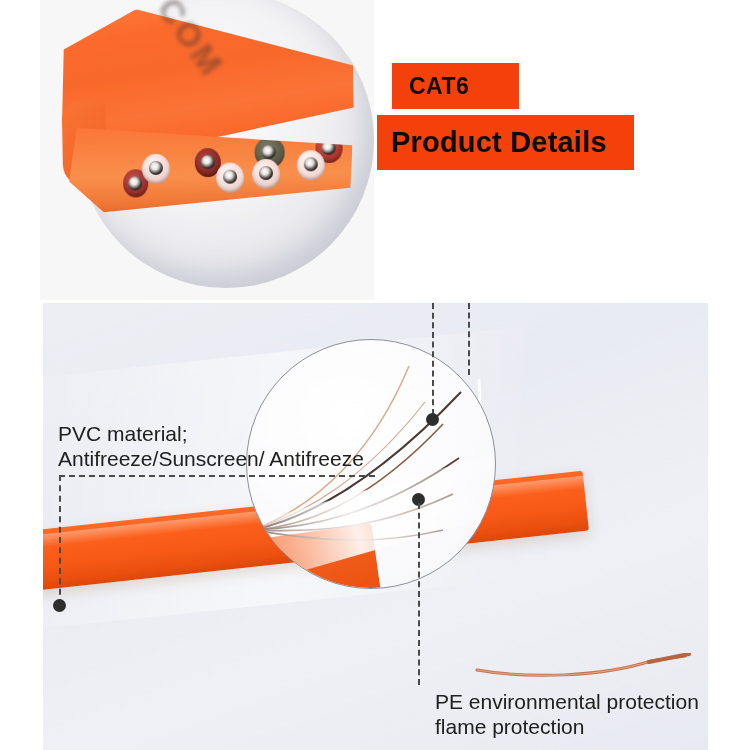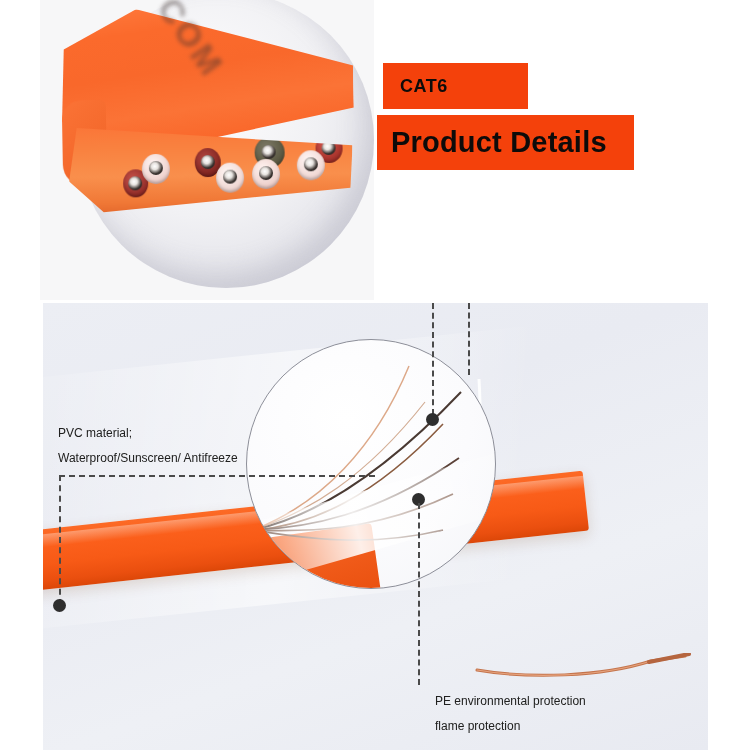--- a/index.html
+++ b/index.html
@@ -101,23 +101,23 @@
   
   .banner {
     position: absolute;
     background: #f4410b;
     color: #0d0b0a;
     font-weight: 700;
     display: flex;
     align-items: center;
   }
   #banner-cat6 {
-    left: 383px; top: 63px;
-    width: 145px; height: 46px;
-    font-size: 18px;
+    left: 392px; top: 63px;
+    width: 127px; height: 46px;
+    font-size: 23px;
     padding-left: 17px;
     letter-spacing: .5px;
   }
   #banner-product-details {
     left: 377px; top: 115px;
     width: 257px; height: 55px;
     font-size: 29px;
     padding-left: 14px;
     letter-spacing: .2px;
   }
@@ -203,21 +203,21 @@
   .copper-wire-bottom {
     position: absolute;
     left: 430px; top: 350px;
     width: 222px; height: 26px;
   }
 
   
   .callout-text {
     position: absolute;
     color: #20201f;
-    font-size: 12px;
+    font-size: 21px;
     line-height: 25px;
     white-space: nowrap;
   }
   #callout-pvc { left: 15px; top: 118px; }
   #callout-pe  { left: 392px; top: 386px; }
 
   .dot {
     position: absolute;
     width: 13px; height: 13px;
     border-radius: 50%;
@@ -306,21 +306,21 @@
     </div>
 
     <svg class="copper-wire-bottom" width="222" height="26" viewBox="0 0 222 26">
       <path d="M4 17 C 56 26, 128 24, 178 8 L 212 3" stroke="#c4744c" stroke-width="3" fill="none" stroke-linecap="round"></path>
       <path d="M4 17 C 56 26, 128 24, 178 8 L 212 3" stroke="#e6a37e" stroke-width="1.2" fill="none" stroke-linecap="round"></path>
       <path d="M176 9 L 216 1" stroke="#b5653f" stroke-width="4" fill="none" stroke-linecap="round"></path>
     </svg>
 
     <div class="callout-text" id="callout-pvc">
       <div>PVC material;</div>
-      <div>Waterproof/Sunscreen/ Antifreeze</div>
+      <div>Antifreeze/Sunscreen/ Antifreeze</div>
     </div>
     <div class="dash-h" style="left:16px; top:172px; width:316px;"></div>
     <div class="dash-v" style="left:16px; top:172px; height:130px;"></div>
     <div class="dot" style="left:10px; top:296px;"></div>
 
     <div class="dash-v" style="left:389px; top:0px; height:112px;"></div>
     <div class="dot" style="left:383px; top:110px;"></div>
 
     <div class="dash-v" style="left:425px; top:0px; height:72px;"></div>
     <div class="dot" style="left:369px; top:190px;"></div>

